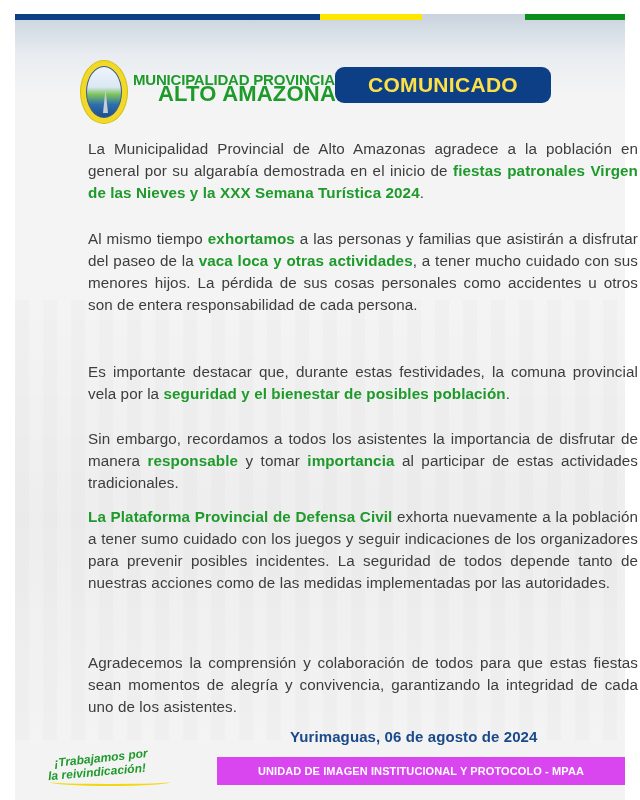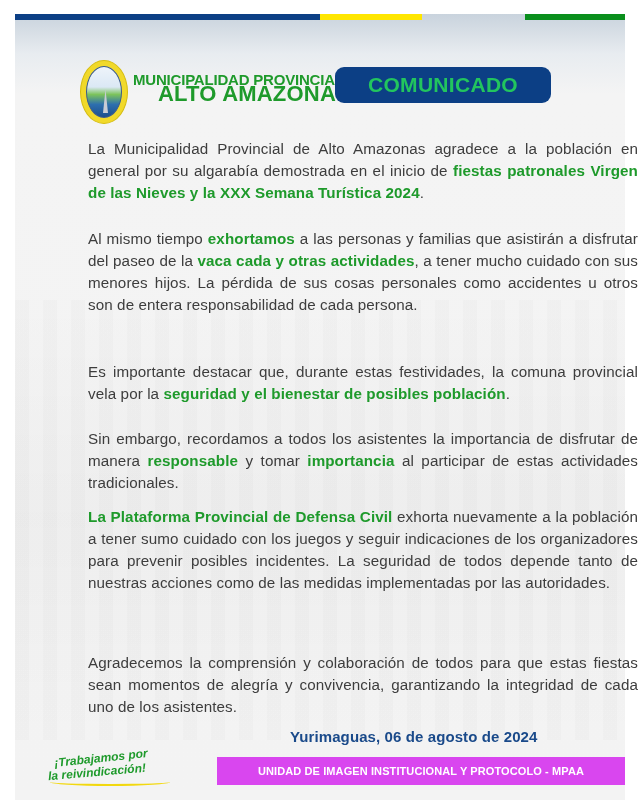--- a/index.html
+++ b/index.html
@@ -36,21 +36,21 @@
   .org-line1 {
     position: absolute; left: 133px; top: 71px; font-size: 15px; font-weight: bold;
     color: #1e9a2b; letter-spacing: -0.2px; white-space: nowrap;
   }
   .org-line2 {
     position: absolute; left: 132px; top: 82px; font-size: 22px; font-weight: bold;
     color: #1e9a2b; letter-spacing: 0.2px; white-space: nowrap; line-height: 24px; margin-left: 26px;
   }
   .badge {
     position: absolute; left: 335px; top: 67px; width: 216px; height: 36px;
-    background: #0c3f85; border-radius: 9px; color: #22c55e;
+    background: #0c3f85; border-radius: 9px; color: #fde047;
     font-size: 21px; font-weight: bold; text-align: center; line-height: 36px; letter-spacing: 0.3px;
   }
   .para {
     position: absolute; left: 45px; width: 550px; font-size: 15.2px; line-height: 22px;
     text-align: justify; color: #3d3d3d; letter-spacing: 0.1px; margin-left: 43px;
   }
   .hl { color: #1e9a2b; font-weight: bold; }
 
   .date {
     position: absolute; left: 290px; top: 728px; width: 285px; 
@@ -95,21 +95,21 @@
 </div>
 <div class="org-line1">MUNICIPALIDAD PROVINCIAL DE</div>
 <div class="org-line2">ALTO AMAZONAS</div>
 <div class="badge">COMUNICADO</div>
 
 <p class="para" style="top:138px">
   <span>La Municipalidad Provincial de Alto Amazonas agradece a la población en general por su algarabía demostrada en el inicio de </span><span class="hl">fiestas patronales Virgen de las Nieves y la XXX Semana Turística 2024</span><span>.</span>
 </p>
 
 <p class="para" style="top:228px">
-  <span>Al mismo tiempo </span><span class="hl">exhortamos</span><span> a las personas y familias que asistirán a disfrutar del paseo de la </span><span class="hl">vaca cada y otras actividades</span><span>, a tener mucho cuidado con sus menores hijos. La pérdida de sus cosas personales como accidentes u otros son de entera responsabilidad de cada persona.</span>
+  <span>Al mismo tiempo </span><span class="hl">exhortamos</span><span> a las personas y familias que asistirán a disfrutar del paseo de la </span><span class="hl">vaca loca y otras actividades</span><span>, a tener mucho cuidado con sus menores hijos. La pérdida de sus cosas personales como accidentes u otros son de entera responsabilidad de cada persona.</span>
 </p>
 
 <p class="para" style="top:361px">
   <span>Es importante destacar que, durante estas festividades, la comuna provincial vela por la </span><span class="hl">seguridad y el bienestar de posibles población</span><span>.</span>
 </p>
 
 <p class="para" style="top:428px">
   <span>Sin embargo, recordamos a todos los asistentes la importancia de disfrutar de manera </span><span class="hl">responsable</span><span> y tomar </span><span class="hl">importancia</span><span> al participar de estas actividades tradicionales.</span>
 </p>
 

